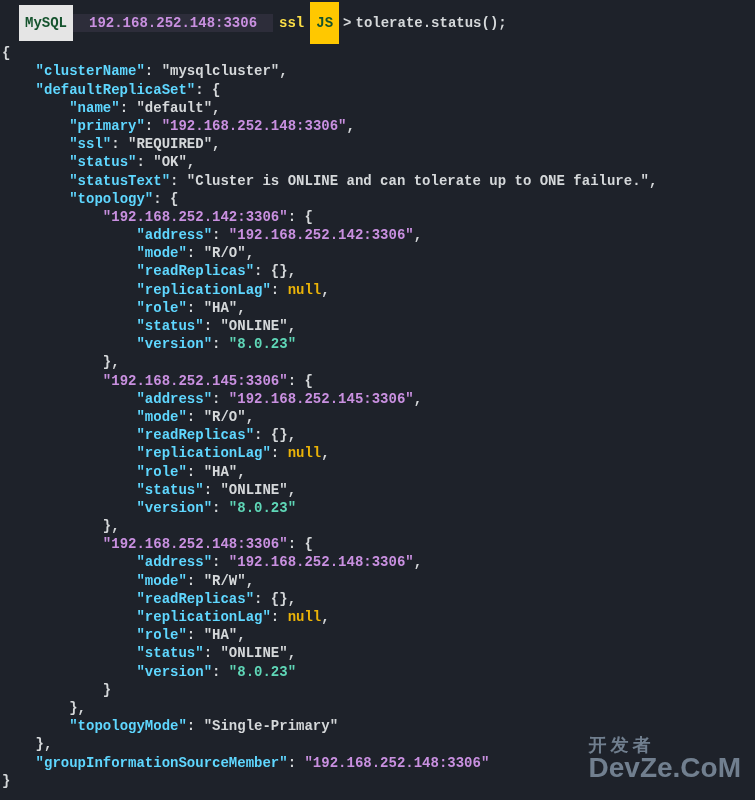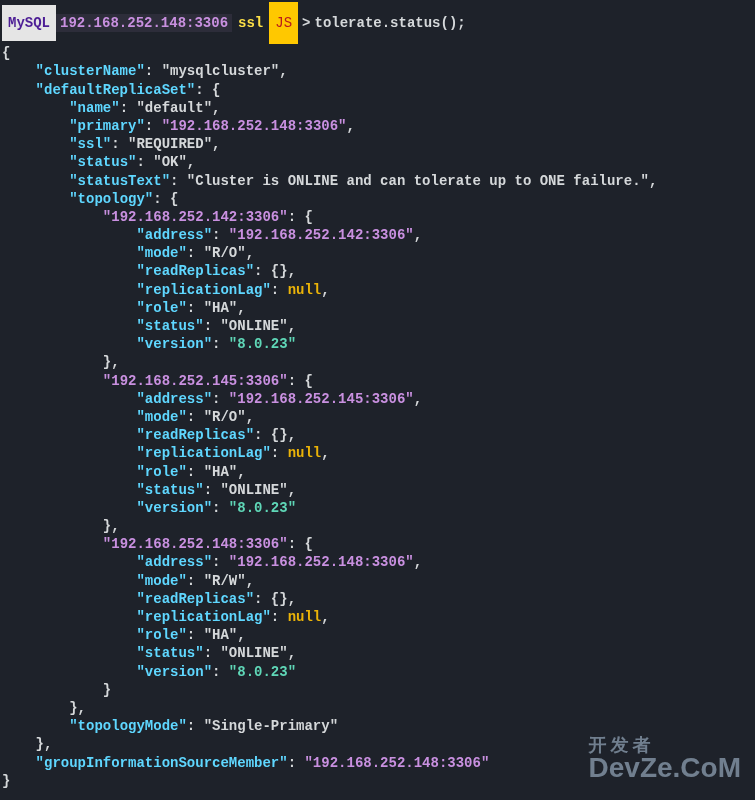--- a/index.html
+++ b/index.html
@@ -20,41 +20,42 @@
       position: relative;
       font-weight: bold;
     }
     .prompt-line {
       display: flex;
       align-items: center;
       flex-wrap: wrap;
     }
     .badge-mysql {
       background: #e5e5e5;
-      color: #4c1d95;
+      color: #14532d;
       padding: 9px 6px;
       font-weight: bold;
+      margin-left: 17px;
     }
     .badge-host {
       background: #2d2d3a;
       color: #c990e0;
-      padding: 0 4px;
+      padding: 0 16px;
       font-weight: bold;
     }
     .badge-ssl {
       background: #1e222a;
       color: #fde047;
       padding: 0 6px;
       font-weight: bold;
     }
     .badge-js {
       background: #ffc800;
-      color: #b91c1c;
+      color: #14532d;
       padding: 12px 6px;
-      font-weight: normal;
+      font-weight: bold;
     }
     .prompt-arrow {
       color: #d5d8da;
       padding: 0 4px;
       font-weight: bold;
     }
     .command {
       color: #d5d8da;
       font-weight: bold;
     }

